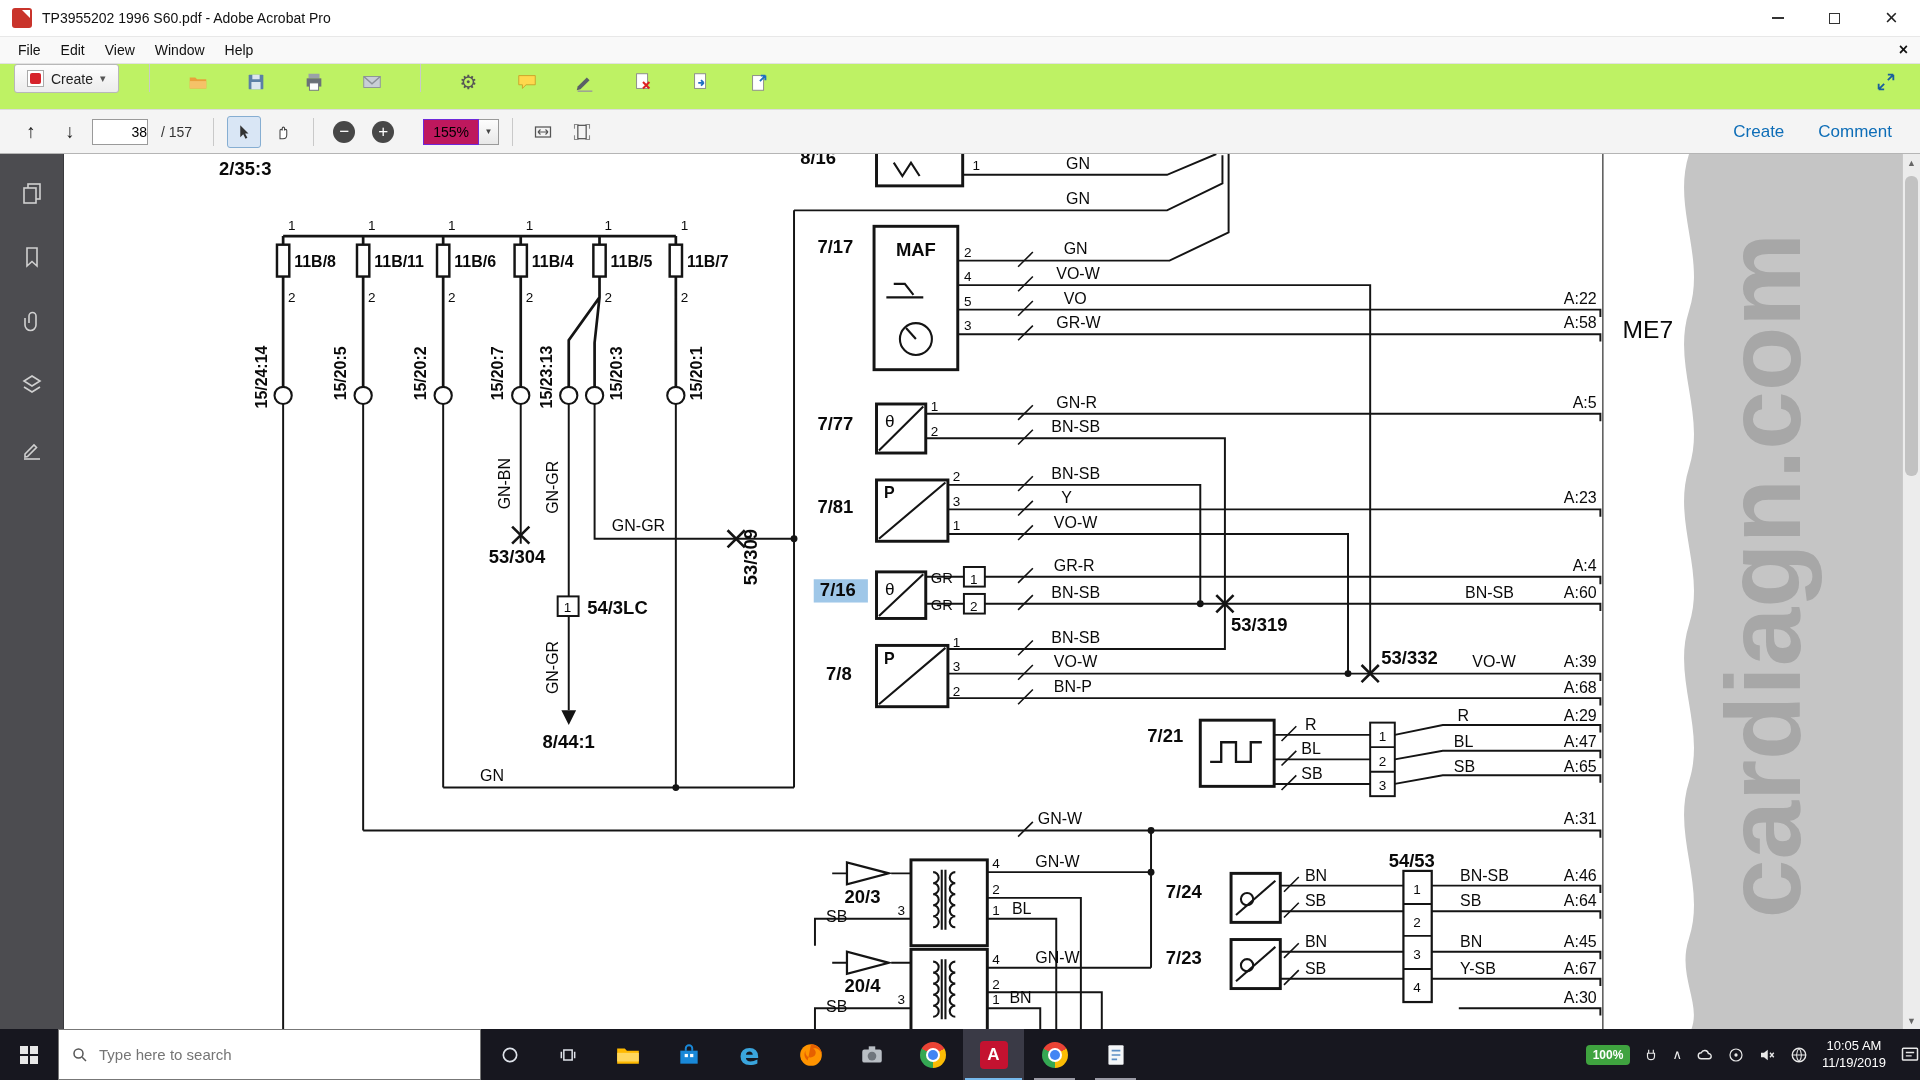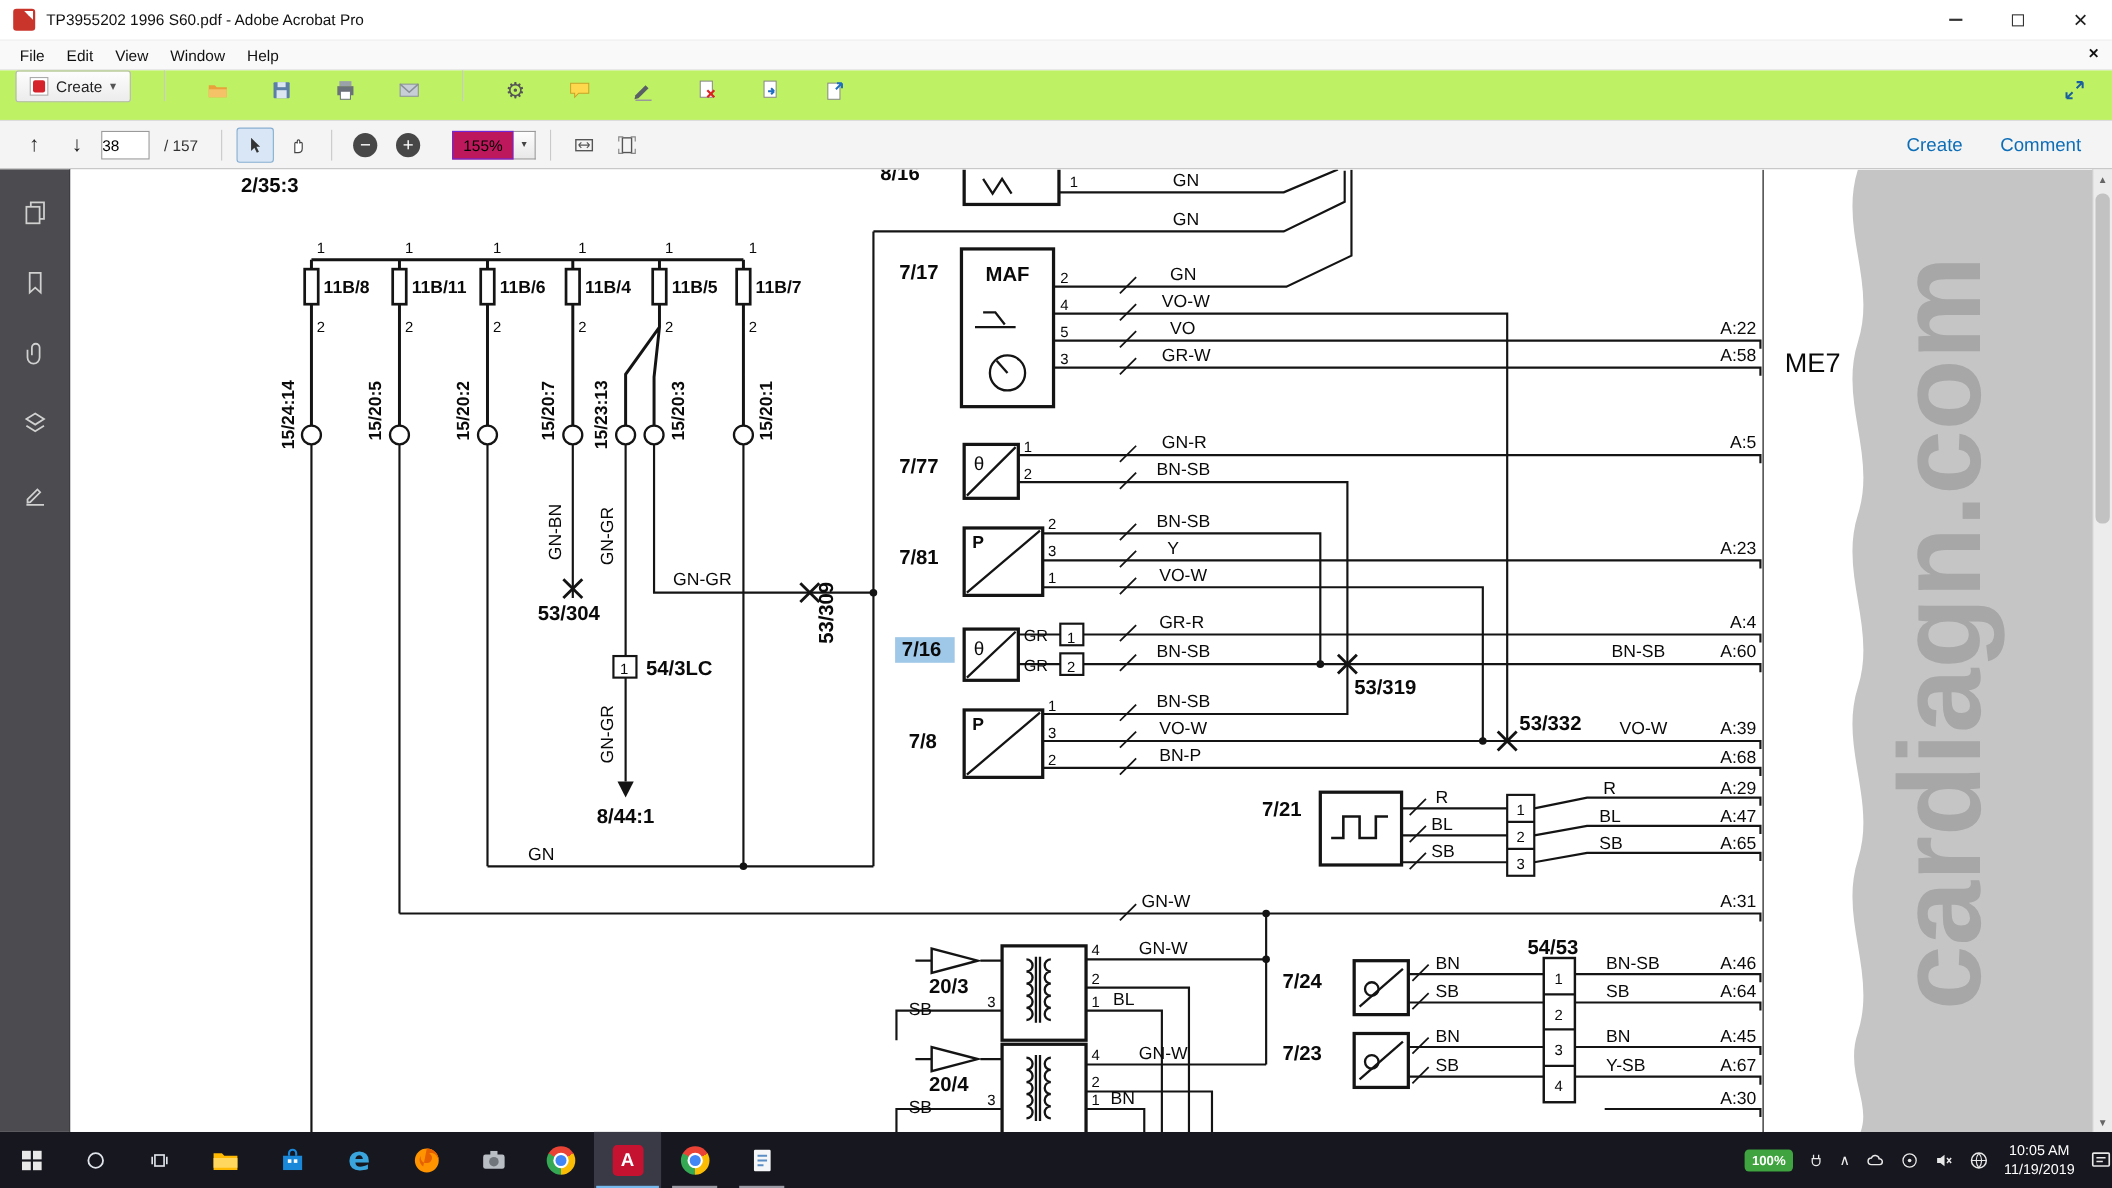--- a/index.html
+++ b/index.html
@@ -18,21 +18,21 @@
 .toolbar{height:46px;display:flex;align-items:flex-start;background:#bef264;border-bottom:1px solid #dcdcdc;padding-left:14px;gap:22px}
 .create-btn{display:flex;align-items:center;gap:7px;border:1px solid #b8b8b8;border-radius:3px;background:linear-gradient(#fdfdfd,#ececec);padding:5px 12px;font-size:14px;color:#222}
 .create-ic{width:17px;height:17px;background:#fff;border:1px solid #aaa;position:relative}
 .create-ic:before{content:"";position:absolute;left:2px;top:2px;width:11px;height:11px;background:#d6222a;border-radius:2px}
 .t-sep{width:1px;height:28px;background:#c9c9c9;margin:0 8px}
 .t-btn{width:36px;height:36px;display:flex;align-items:center;justify-content:center;border-radius:3px}
 .gear-glyph{font-size:20px;color:#555}
 .expand-corner{margin-left:auto;margin-right:16px}
 .navbar{height:44px;display:flex;align-items:center;background:#f4f4f4;border-bottom:1px solid #b5b5b5;padding-left:14px;gap:5px}
 .nav-arrow{font-size:19px;color:#222;width:34px;height:32px;display:flex;align-items:center;justify-content:center;border-radius:3px}
-.page-input{width:44px;height:26px;border:1px solid #9a9a9a;background:#fff;text-align:left;font-size:14px;font-family:inherit}
+.page-input{width:56px;height:26px;border:1px solid #9a9a9a;background:#fff;text-align:right;font-size:14px;font-family:inherit}
 .page-total{font-size:14px;color:#333;margin:1px 8px}
 .tool-btn{width:34px;height:32px;display:flex;align-items:center;justify-content:center;border-radius:3px}
 .tool-btn.pressed{background:#d9e6f5;border:1px solid #86aed2}
 .zoom-circle{width:22px;height:22px;border-radius:50%;background:#474747;color:#fff;display:flex;align-items:center;justify-content:center;font-size:17px;line-height:1}
 .zoom-box{height:26px;border:1px solid #6d28d9;background:#be185d;display:flex;align-items:center;padding:0 9px;font-size:14px;margin-left:18px}
 .zoom-dd{height:26px;width:20px;border:1px solid #9a9a9a;border-left:none;background:linear-gradient(#fdfdfd,#e8e8e8);display:flex;align-items:center;justify-content:center;font-size:8px;color:#444}
 .nav-right{margin-left:auto;display:flex;align-items:center;gap:34px;margin-right:28px}
 .nav-link{font-size:17px;color:#0d6db7}
 .content{display:flex;height:875px;position:relative}
 .rail{width:64px;background:#4c4c50;display:flex;flex-direction:column;align-items:center;padding-top:22px;gap:30px;border-right:1px solid #3a3a3d}
@@ -510,20 +510,27 @@
 
 <div class="taskbar">
   <div class="tb-cell">
     <svg width="18" height="18" viewBox="0 0 18 18">
         <rect x="0" y="0" width="8" height="8" fill="#e8e8e8"></rect>
         <rect x="10" y="0" width="8" height="8" fill="#e8e8e8"></rect>
         <rect x="0" y="10" width="8" height="8" fill="#e8e8e8"></rect>
         <rect x="10" y="10" width="8" height="8" fill="#e8e8e8"></rect>
       </svg>
   </div>
+  <div class="search-box">
+    <svg width="18" height="18" viewBox="0 0 24 24">
+        <circle cx="10" cy="10" r="6" fill="none" stroke="#555" stroke-width="2"></circle>
+        <path d="M15,15 L20,20" stroke="#555" stroke-width="2"></path>
+      </svg>
+    <input placeholder="Type here to search" style="">
+  </div>
   <div class="tb-cell">
     <svg width="20" height="20" viewBox="0 0 24 24">
         <circle cx="12" cy="12" r="8" fill="none" stroke="#dfe3ea" stroke-width="2"></circle>
       </svg>
   </div>
   <div class="tb-cell">
     <svg width="20" height="20" viewBox="0 0 24 24">
         <rect x="7" y="6" width="10" height="12" fill="none" stroke="#dfe3ea" stroke-width="1.8"></rect>
         <path d="M4,8 v8 M20,8 v8" stroke="#dfe3ea" stroke-width="1.8"></path>
       </svg>

